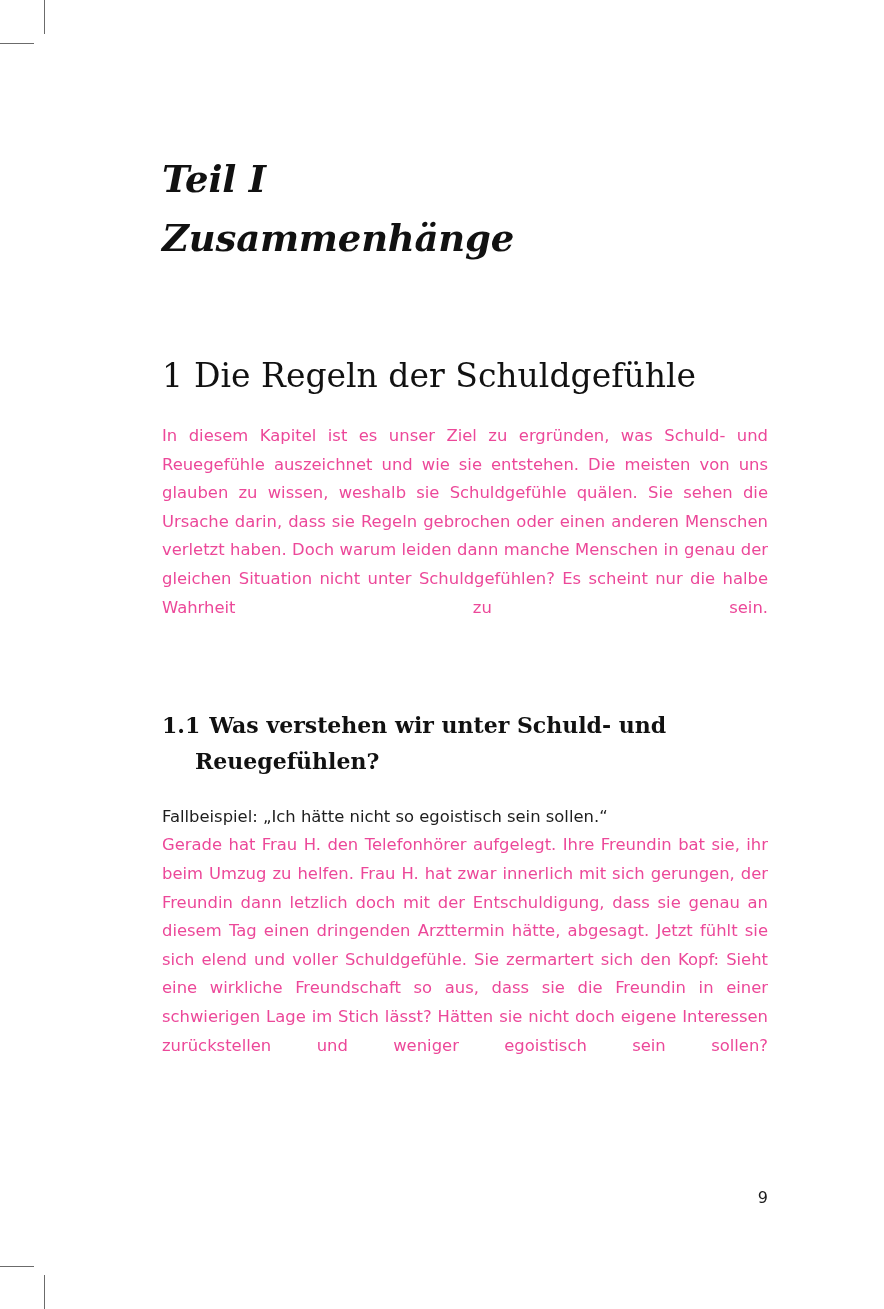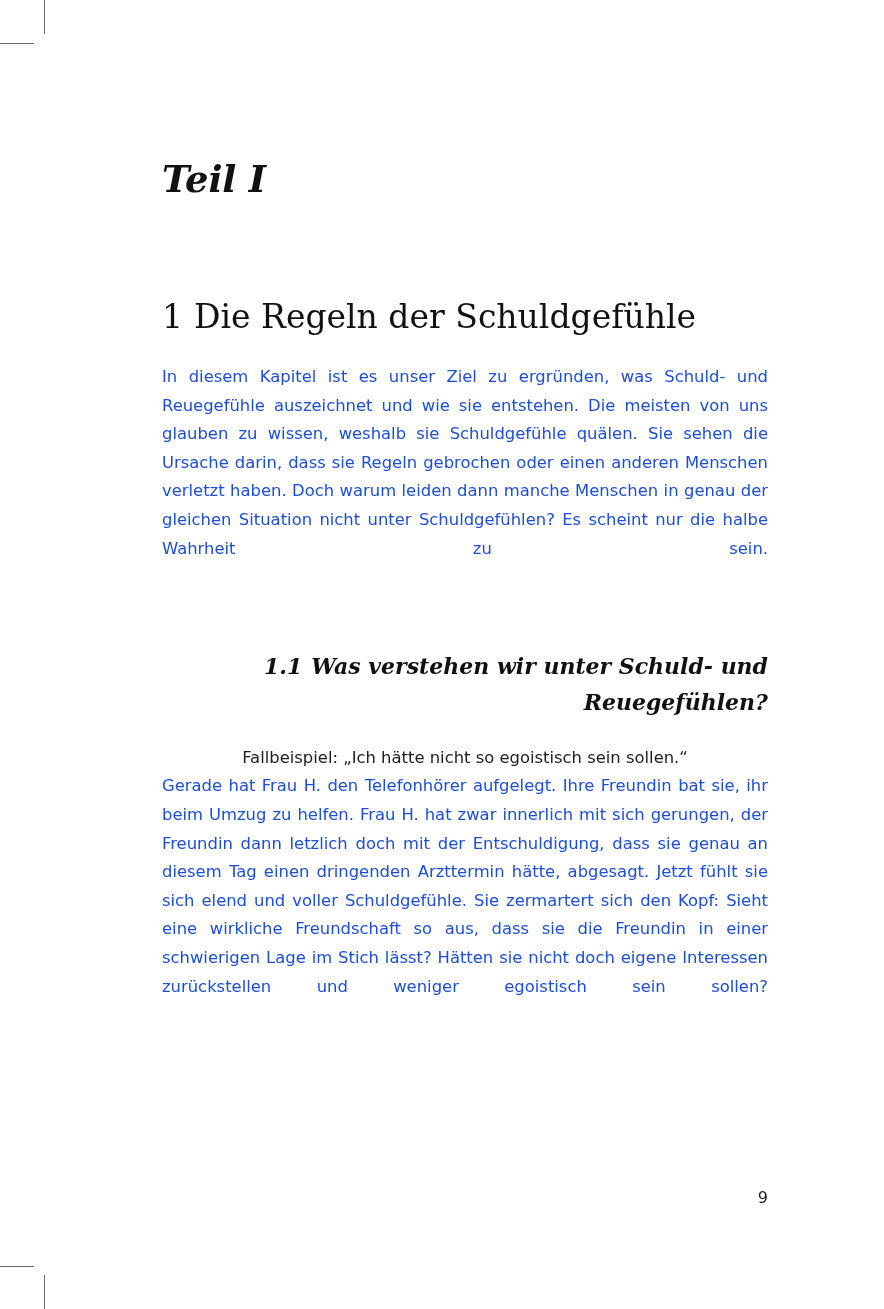--- a/index.html
+++ b/index.html
@@ -79,55 +79,53 @@
   }
 
   
   p.body {
     font-family: "DejaVu Sans", sans-serif;
     font-size: 16.4px;
     line-height: 28.6px;
     text-align: justify;
     text-justify: inter-word;
     margin: 0;
-    color: #1d4ed8;
+    color: #ec4899;
     hyphens: manual;
   }
   p.body.intro { padding-top: 26px; }
 
   
   p.body::after {
     content: "";
     display: inline-block;
     width: 100%;
   }
 
   
   .section-heading {
     font-family: "DejaVu Serif", serif;
-    font-style: italic;
     font-weight: bold;
     font-size: 22px;
     line-height: 36px;
     color: #111111;
     margin: 0;
     padding-top: 56px;
     padding-left: 33px;
     text-indent: -33px;
-    text-align: right;
   }
   .section-heading .num { margin-right: 9px; }
 
   
   .case-block { padding-top: 24px; }
   .case-lead {
     font-family: "DejaVu Sans", sans-serif;
     font-size: 16.4px;
     line-height: 28.6px;
-    text-align: center;
+    text-align: left;
     margin: 0;
     color: #1d1d1d;
   }
 
   
   .folio {
     position: absolute;
     left: 162px;
     top: 1188px;
     width: 606px;
@@ -148,20 +146,21 @@
   <div class="crop h crop-tr-h"></div>
   <div class="crop v crop-bl-v"></div>
   <div class="crop h crop-bl-h"></div>
   <div class="crop v crop-br-v"></div>
   <div class="crop h crop-br-h"></div>
 
   <div class="type-area">
 
     <h1 class="part-title">
       <span class="line">Teil I</span>
+      <span class="line">Zusammenhänge</span>
     </h1>
 
     <h2 class="chapter-heading">
       <span class="num">1</span>
       <span class="ttl">Die Regeln der Schuldgefühle</span>
     </h2>
 
     <p class="body intro">In diesem Kapitel ist es unser Ziel zu ergründen, was Schuld- und Reuegefühle auszeichnet und wie sie entstehen. Die meisten von uns glauben zu wissen, weshalb sie Schuldgefühle quälen. Sie sehen die Ursache darin, dass sie Regeln gebrochen oder einen anderen Menschen verletzt haben. Doch warum leiden dann manche Menschen in genau der gleichen Situation nicht unter Schuldgefühlen? Es scheint nur die halbe Wahrheit zu sein.</p>
 
     <h3 class="section-heading">

